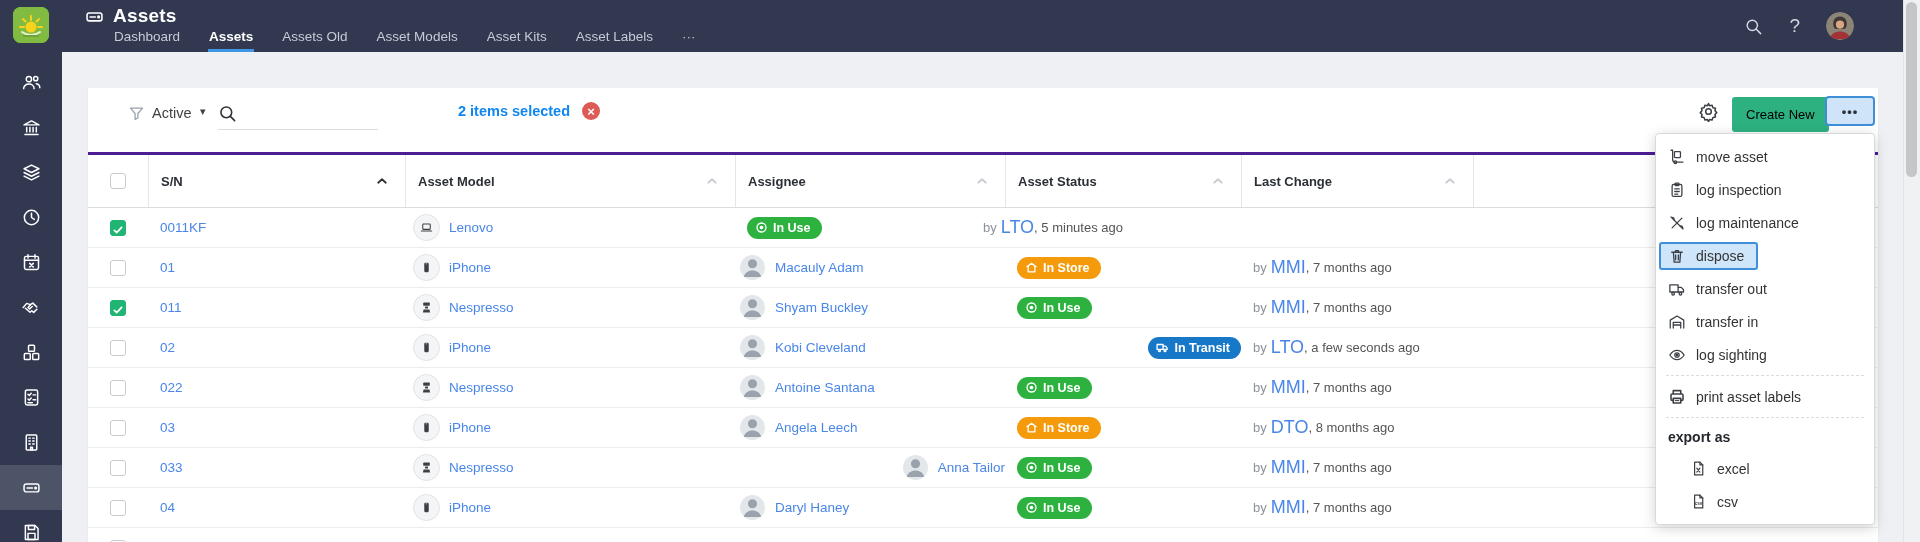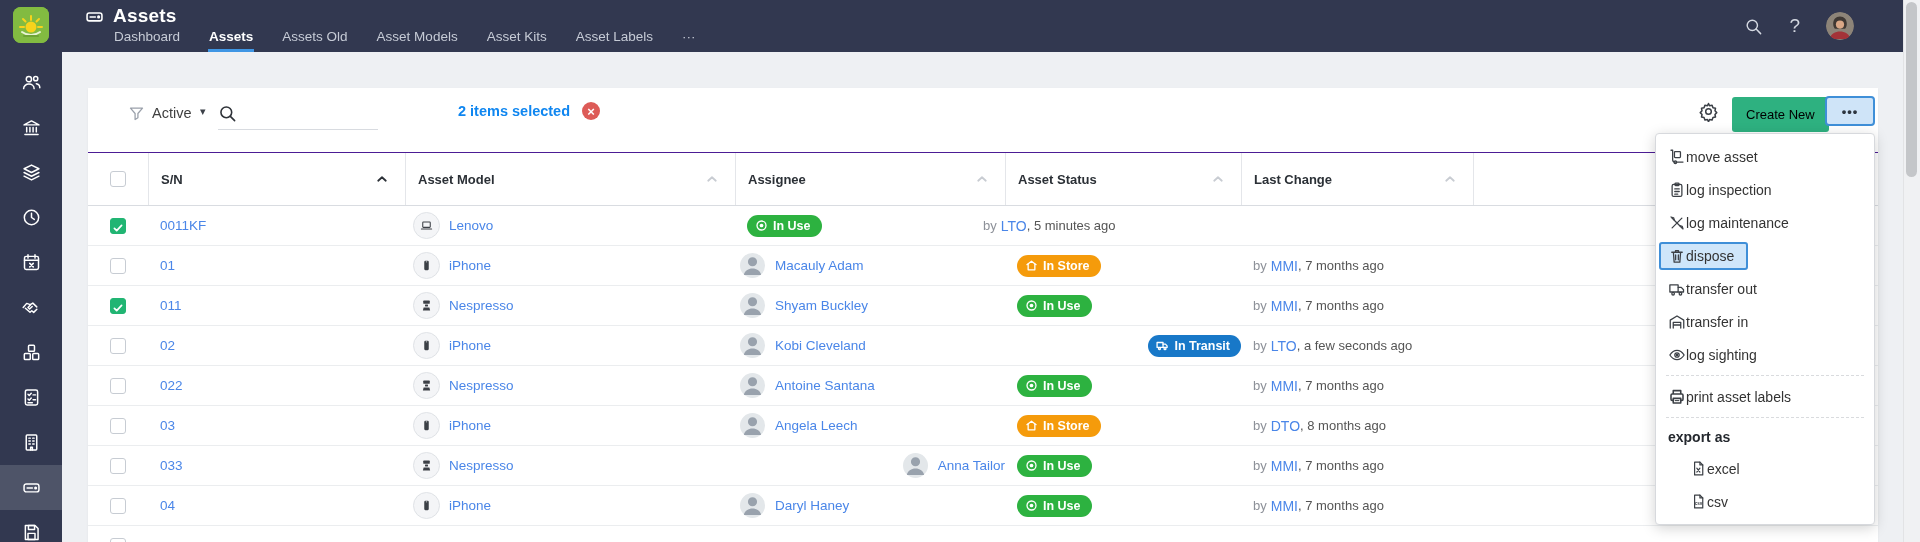--- a/index.html
+++ b/index.html
@@ -49,21 +49,21 @@
              display:flex;align-items:center;justify-content:center;cursor:pointer;line-height:1}
   .gear{position:absolute;left:1610px;top:13px;width:21px;height:21px;color:#3a3f46;cursor:pointer}
   .btn-create{position:absolute;left:1644px;top:9px;height:35px;padding:0 14px;background:#2eb180;color:#000000;border:none;
               border-radius:3px;font-size:13px;font-family:"Liberation Sans",sans-serif;cursor:pointer}
   .btn-more{position:absolute;left:1737px;top:8px;width:50px;height:30px;background:#cfe4f8;border:2px solid #3f8fd8;
             border-radius:4px;color:#2d3540;font-size:13px;font-weight:700;letter-spacing:1px;cursor:pointer;
             display:flex;align-items:center;justify-content:center;box-sizing:border-box}
 
   
   .table{position:absolute;left:0;top:64px;right:0}
-  .thead{display:flex;height:52px;border-top:1px solid #4c1d95;border-bottom:1px solid #d9dce1;align-items:stretch}
+  .thead{display:flex;height:52px;border-top:3px solid #4c1d95;border-bottom:1px solid #d9dce1;align-items:stretch}
   .th{display:flex;align-items:center;box-sizing:border-box;padding-left:12px;position:relative;
       font-size:13px;font-weight:700;color:#2b3036;border-left:1px solid #e4e6ea}
   .th:first-child{border-left:none}
   .sort{width:14px;height:14px;position:absolute;right:16px;top:19px}
   .sort.asc{color:#2b3036}
   .sort.none{color:#c8ccd2}
   .trow{display:flex;height:39px;border-bottom:1px solid #ebedef;align-items:center}
   .td{box-sizing:border-box;padding-left:12px;display:flex;align-items:center;overflow:hidden;white-space:nowrap}
   .cbcell{justify-content:center;padding-left:0}
   .cb{width:16px;height:16px;border:1px solid #c7ccd3;border-radius:3px;background:#fff;cursor:pointer;box-sizing:border-box}
@@ -72,27 +72,27 @@
   .model-circ{width:25px;height:25px;border-radius:50%;background:#f4f5f7;border:1px solid #dfe2e6;display:flex;
               align-items:center;justify-content:center;margin-right:9px;flex:0 0 auto}
   .model-circ .ic{width:15px;height:15px;color:#3c4046}
   .avatar{width:25px;height:25px;border-radius:50%;background:#e3e7ea;overflow:hidden;margin-right:10px;flex:0 0 auto}
   .badge{display:inline-flex;align-items:center;gap:5px;height:22px;padding:0 11px 0 8px;border-radius:12px;
          color:#fff;font-size:12.5px;font-weight:700}
   .badge .ic{width:13px;height:13px;color:#fff}
   .badge .ic svg{stroke-width:2.4px}
   .chg{font-size:13px;color:#555}
   .chg .by{color:#8d9199;margin-right:4px}
-  .chg a.link{font-size:14px}
+  .chg a.link{font-size:18px}
 
   
   .menu{position:absolute;left:1655px;top:133px;width:220px;background:#fff;border:1px solid #d7d9dd;border-radius:4px;
         box-shadow:0 3px 14px rgba(0,0,0,.18);padding:6px 0;z-index:20;box-sizing:border-box}
   .menu-item{height:33px;display:flex;align-items:center;padding-left:12px;cursor:pointer}
-  .mi-inner{display:flex;align-items:center;}
+  .mi-inner{display:flex;align-items:center;gap:10px}
   .menu-item .ic{width:18px;height:18px;color:#3c4046;flex:0 0 auto}
   .mi-label{font-size:14px;color:#333}
   .menu-item.hl .mi-inner{background:#cfe6fa;border:2px solid #3f8fd8;border-radius:3px;padding:3px 12px 3px 7px;margin-left:-9px}
   .menu-div{border-top:1px dashed #d9dbde;margin:4px 10px}
   .menu-header{height:30px;display:flex;align-items:center;padding-left:12px;font-size:14px;font-weight:700;color:#24282e}
   .menu-item.indent{padding-left:34px}
   .menu-item.indent .ic{width:17px;height:17px}
 </style>
 </head>
 <body>

